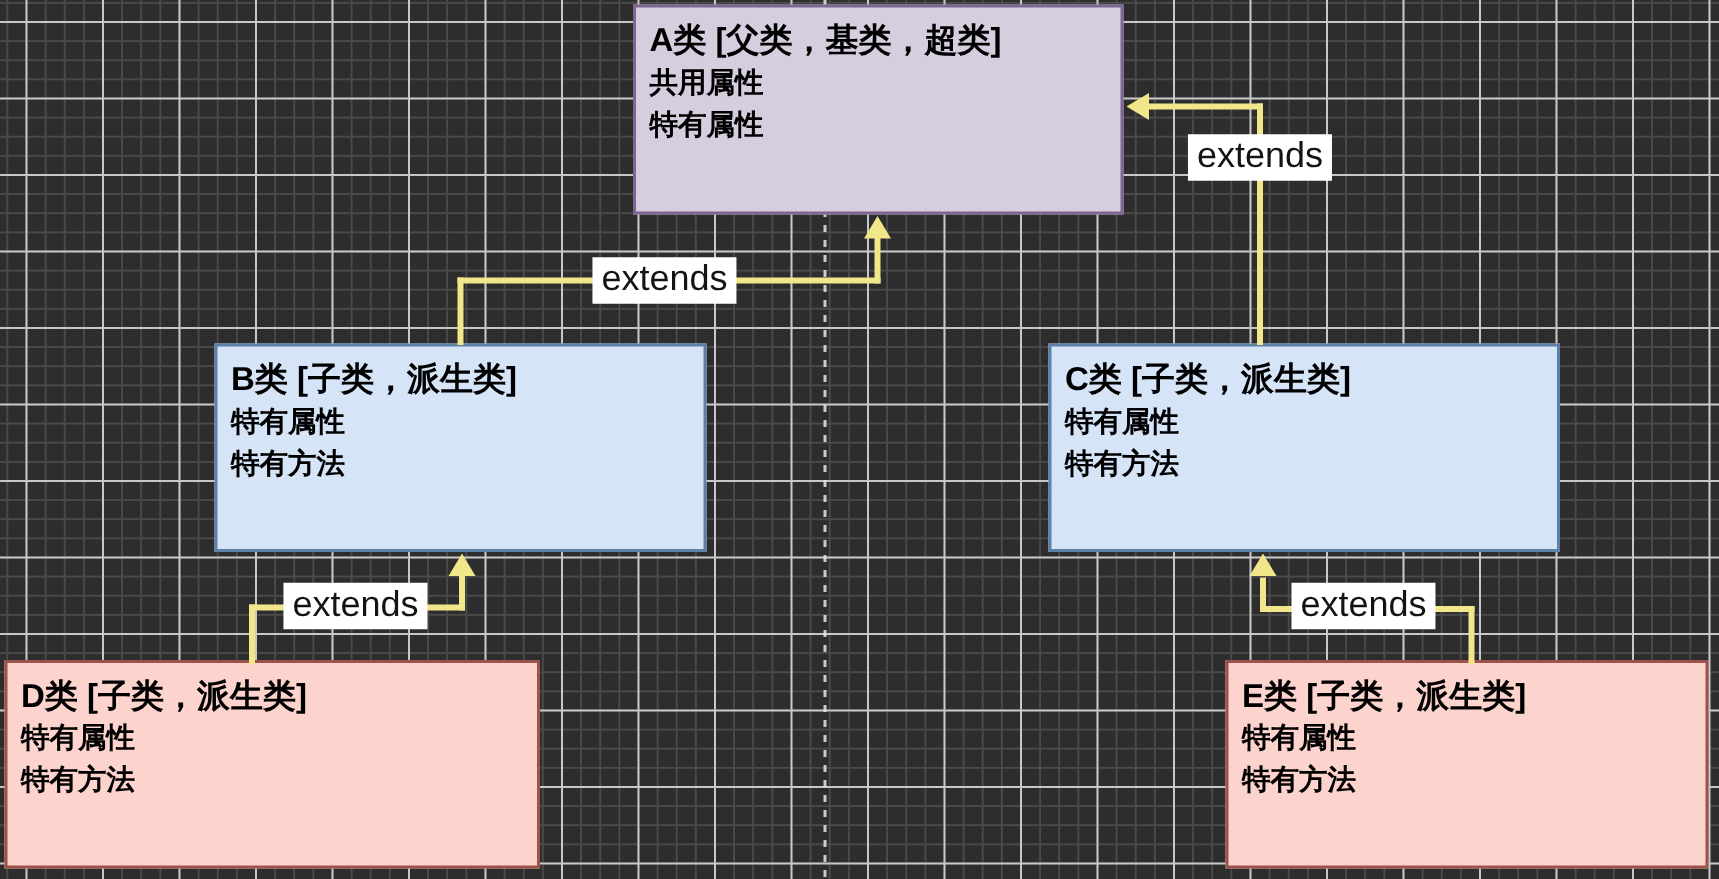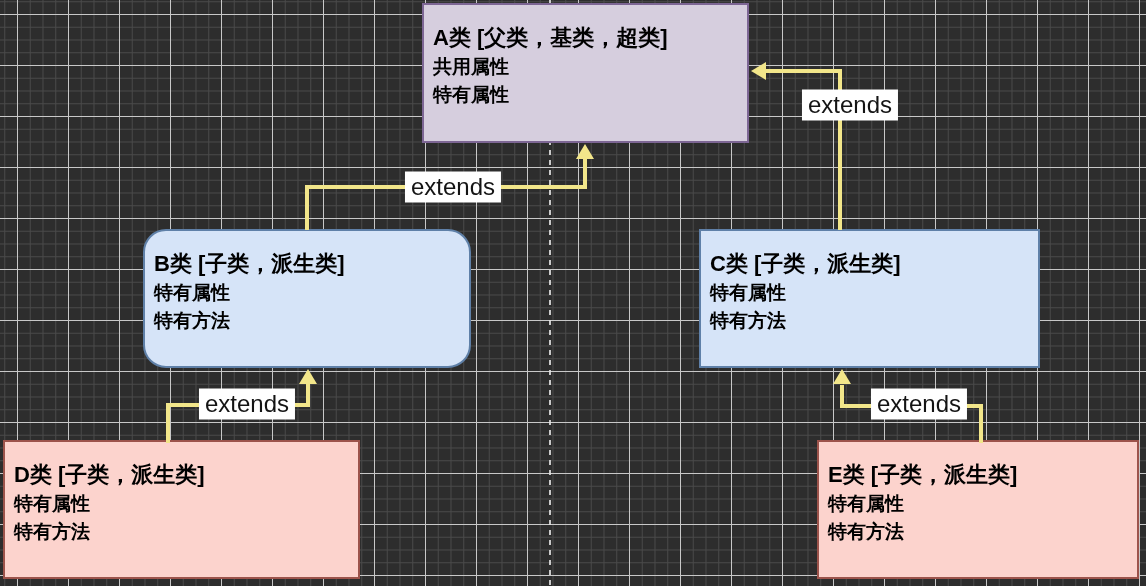--- a/index.html
+++ b/index.html
@@ -32,21 +32,21 @@
       180deg,
       var(--page-divider, #e6e6e6) 0 5px,
       transparent 5px 10px
     );
     opacity: 0.85;
   }
   .node {
     position: absolute;
     box-sizing: border-box;
     border: 2px solid #666;
-    padding: 18px 9px;
+    padding: 7px 9px;
     color: var(--node-text, #000);
   }
   .node-title {
     font-size: 22px;
     font-weight: bold;
     line-height: 30px;
     white-space: nowrap;
   }
   .node-line {
     font-size: 19px;
@@ -82,21 +82,20 @@
   }
   .edge-label {
     position: absolute;
     transform: translate(-50%, -50%);
     background: var(--edge-label-bg, #ffffff);
     color: var(--edge-label-text, #141414);
     font-size: 24px;
     line-height: 28px;
     padding: 1px 6px 2px 6px;
     white-space: nowrap;
-    margin-left: 10px;
   }
 
   
   .ba-v1 { left: 305px; top: 185px; width: 4px;   height: 45px; }
   .ba-h  { left: 305px; top: 185px; width: 282px; height: 4px; }
   .ba-v2 { left: 583px; top: 158px; width: 4px;   height: 31px; }
   .ba-head { left: 576px; top: 144px; }
   .ba-label { left: 443px; top: 187px; }
 
   
@@ -125,21 +124,21 @@
 <div class="canvas">
 
   <div class="page-divider"></div>
 
   <div class="node node-a" style="background-color: rgb(214, 206, 222); border-color: rgb(125, 102, 148);">
     <div class="node-title">A类 [父类，基类，超类]</div>
     <div class="node-line">共用属性</div>
     <div class="node-line">特有属性</div>
   </div>
 
-  <div class="node node-b" style="background-color: rgb(214, 228, 248); border-color: rgb(95, 128, 168); border-radius: 23px;">
+  <div class="node node-b" style="background-color: rgb(214, 228, 248); border-color: rgb(95, 128, 168);">
     <div class="node-title">B类 [子类，派生类]</div>
     <div class="node-line">特有属性</div>
     <div class="node-line">特有方法</div>
   </div>
 
   <div class="node node-c" style="background-color: rgb(214, 228, 248); border-color: rgb(95, 128, 168); margin-left: 32px;">
     <div class="node-title">C类 [子类，派生类]</div>
     <div class="node-line">特有属性</div>
     <div class="node-line">特有方法</div>
   </div>

